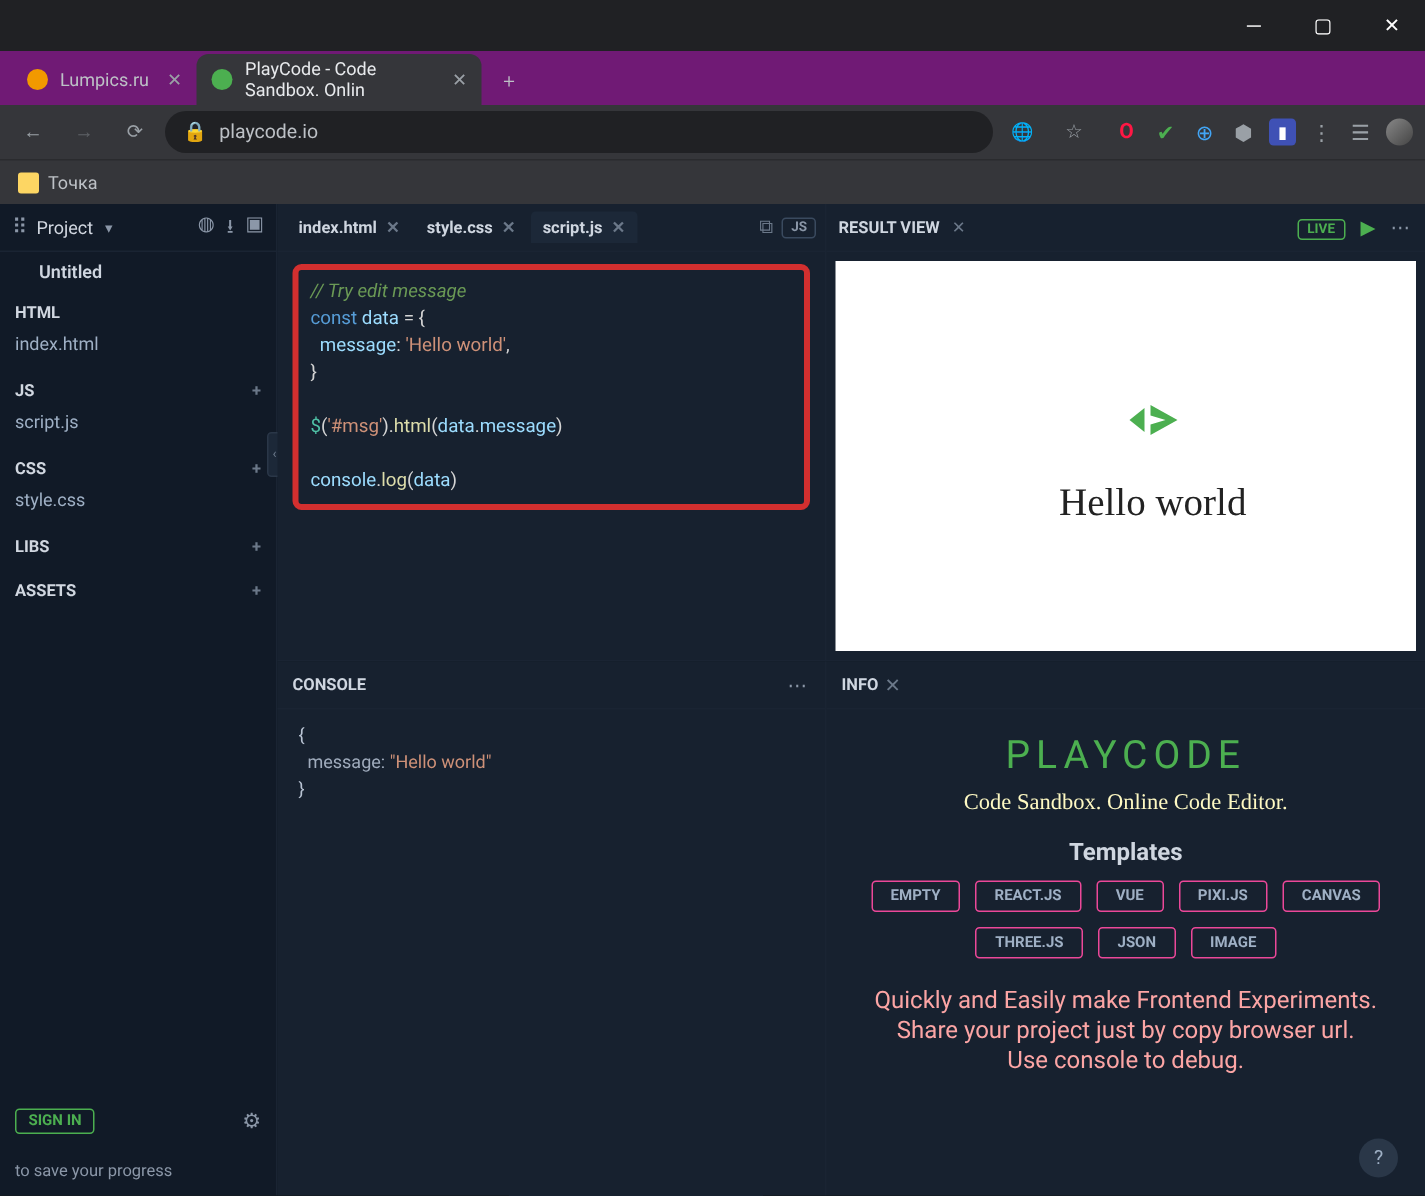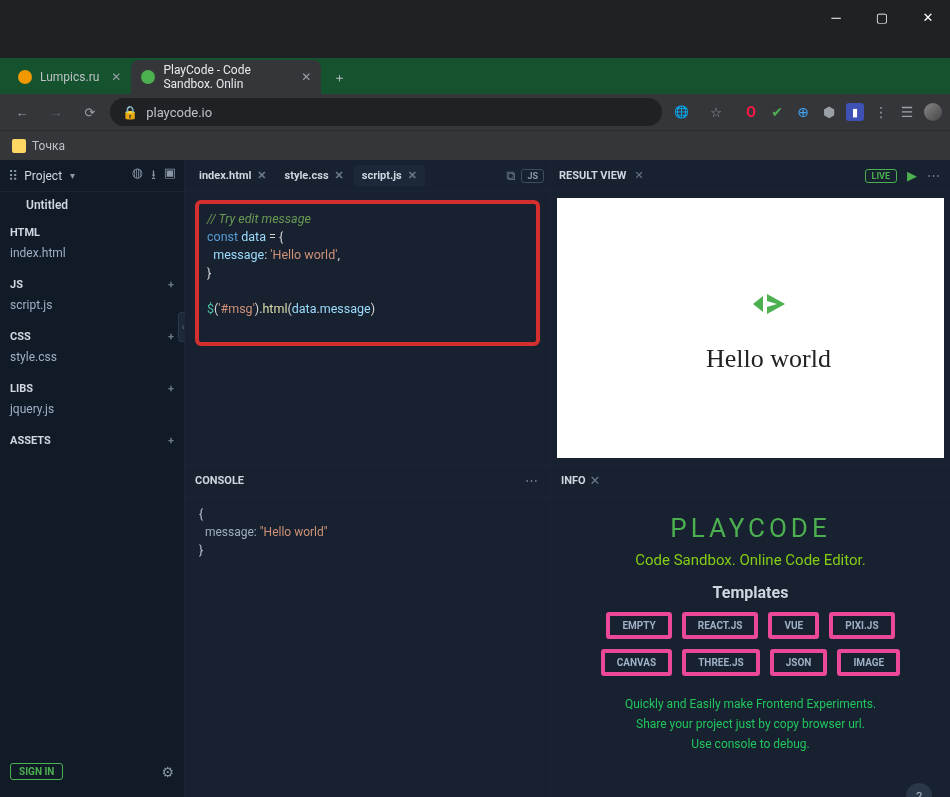--- a/index.html
+++ b/index.html
@@ -1,19 +1,19 @@
 <!DOCTYPE html>
 <html><head>
 <meta charset="utf-8">
 <style>
 * { margin:0; padding:0; box-sizing:border-box; font-family:-apple-system,BlinkMacSystemFont,"Segoe UI",Roboto,sans-serif; }
 body { background:#202124; width:950px; height:797px; overflow:hidden; color:#e8eaed; font-size:13px; }
 .titlebar { height:34px; background:#202124; display:flex; align-items:center; justify-content:flex-end; padding:0 8px; gap:18px; }
 .titlebar .wbtn { width:28px; height:28px; display:flex; align-items:center; justify-content:center; color:#fff; cursor:pointer; }
-.tabstrip { height:36px; background:#14532d; display:flex; align-items:flex-end; padding-left:8px;margin-top:24px; }
+.tabstrip { height:36px; background:#701a75; display:flex; align-items:flex-end; padding-left:8px; }
 .tab { height:34px; display:flex; align-items:center; gap:8px; padding:0 10px; border-radius:8px 8px 0 0; color:#bdc1c6; font-size:12px; max-width:190px; cursor:pointer; }
 .tab.active { background:#35363a; color:#e8eaed; }
 .tab .favicon { width:14px; height:14px; border-radius:50%; flex-shrink:0; }
 .tab .close { margin-left:4px; color:#9aa0a6; }
 .newtab { width:28px; height:28px; display:flex; align-items:center; justify-content:center; color:#bdc1c6; cursor:pointer; margin-left:4px; margin-bottom:2px; }
 .toolbar { height:36px; background:#35363a; display:flex; align-items:center; padding:0 8px; gap:6px; }
 .tbtn { width:28px; height:28px; display:flex; align-items:center; justify-content:center; color:#9aa0a6; cursor:pointer; border-radius:14px; }
 .addrbar { flex:1; height:28px; background:#202124; border-radius:14px; display:flex; align-items:center; padding:0 12px; gap:8px; color:#bdc1c6; font-size:13px; }
 .addrbar .lock { color:#9aa0a6; }
 .ext-icons { display:flex; align-items:center; gap:8px; padding-left:6px; }
@@ -71,25 +71,25 @@
 .con-head .title { font-size:11px; font-weight:700; color:#cfd6e0; }
 .con-head .dots3 { margin-left:auto; }
 .con-body { flex:1; padding:8px 14px; font-family:Consolas,Menlo,monospace; font-size:12px; line-height:18px; color:#b9c4d4; }
 .con-body .key { color:#a0acbd; } .con-body .val { color:#ce9178; }
 
 .info-pane { flex:1; background:#17212f; border-left:1px solid #1a2433; display:flex; flex-direction:column; }
 .info-head { height:32px; display:flex; align-items:center; padding:0 10px; border-bottom:1px solid #1a2433; gap:4px; }
 .info-head .title { font-size:11px; font-weight:700; color:#cfd6e0; }
 .info-body { flex:1; padding:16px 16px 0 16px; text-align:center; overflow:hidden; }
 .brand { color:#4caf50; font-size:26px; font-weight:400; letter-spacing:4px; margin-bottom:8px; }
-.tagline { color:#84cc16; font-size:15px; margin-bottom:14px; }
+.tagline { color:#fef9c3; font-size:15px; margin-bottom:14px;font-family:Liberation Serif, serif; }
 .tmpl-h { color:#cfd6e0; font-size:16px; font-weight:700; margin-bottom:10px; }
 .tmpls { display:flex; flex-wrap:wrap; justify-content:center; gap:10px; margin-bottom:18px; }
-.tmpl { border:4px solid #ec4899; color:#9fb0c5; font-size:10px; font-weight:700; padding:4px 12px; border-radius:3px; cursor:pointer; }
-.blurb { font-size:12px; color:#22c55e; line-height:20px; }
+.tmpl { border:1px solid #ec4899; color:#9fb0c5; font-size:10px; font-weight:700; padding:4px 12px; border-radius:3px; cursor:pointer; }
+.blurb { font-size:16px; color:#fca5a5; line-height:20px; }
 .help { position:absolute; right:18px; bottom:12px; width:26px; height:26px; border-radius:50%; background:#2a3748; color:#9fb0c5; display:flex; align-items:center; justify-content:center; font-size:13px; cursor:pointer; }
 .app { position:relative; }
 </style>
 </head>
 <body>
 
 <div class="titlebar">
   <span class="wbtn">─</span>
   <span class="wbtn">▢</span>
   <span class="wbtn">✕</span>
@@ -168,21 +168,20 @@
             <span>CSS</span>
             <span class="plus">+</span>
           </div>
           <div class="sb-file">style.css</div>
         </div>
         <div class="sb-section">
           <div class="sb-head">
             <span>LIBS</span>
             <span class="plus">+</span>
           </div>
-          <div class="sb-file">jquery.js</div>
         </div>
         <div class="sb-section">
           <div class="sb-head">
             <span>ASSETS</span>
             <span class="plus">+</span>
           </div>
         </div>
       </div>
     <div class="sb-bottom">
       <div class="row">
@@ -219,20 +218,21 @@
         </div>
         <div class="code-body">
           <div class="code-box">
             <div><span class="tok-cm">// Try edit message</span></div>
             <div><span class="tok-kw">const</span> <span class="tok-var">data</span><span class="tok-op"> = {</span></div>
             <div>&nbsp;&nbsp;<span class="tok-var">message</span><span class="tok-op">: </span><span class="tok-str">'Hello world'</span><span class="tok-op">,</span></div>
             <div><span class="tok-op">}</span></div>
             <div>&nbsp;</div>
             <div><span class="tok-id">$</span><span class="tok-op">(</span><span class="tok-str">'#msg'</span><span class="tok-op">).</span><span class="tok-fn">html</span><span class="tok-op">(</span><span class="tok-var">data</span><span class="tok-op">.</span><span class="tok-var">message</span><span class="tok-op">)</span></div>
             <div>&nbsp;</div>
+            <div><span class="tok-var">console</span><span class="tok-op">.</span><span class="tok-fn">log</span><span class="tok-op">(</span><span class="tok-var">data</span><span class="tok-op">)</span></div>
           </div>
         </div>
       </div>
 
       <div class="result-pane">
         <div class="res-tabs">
           <span class="title">RESULT VIEW</span>
           <span class="x">✕</span>
           <div class="right">
             <span class="live">LIVE</span>

